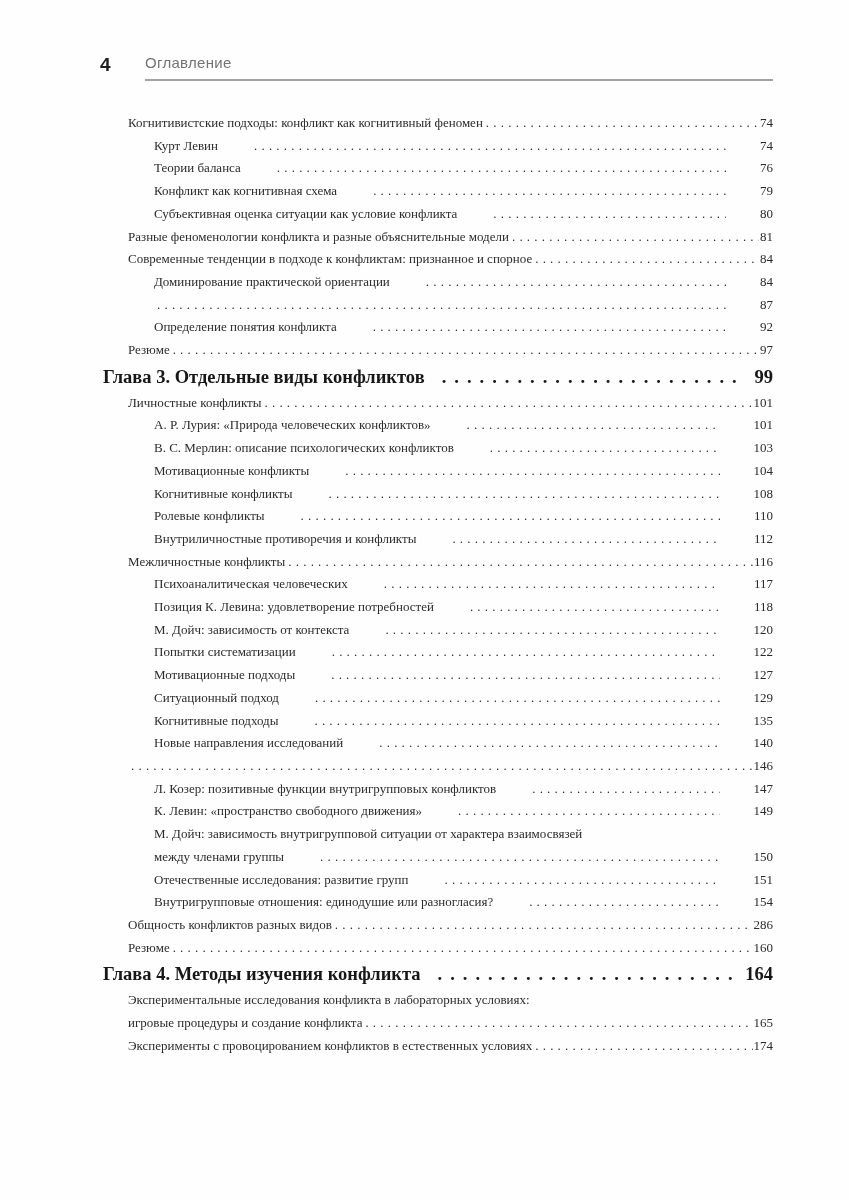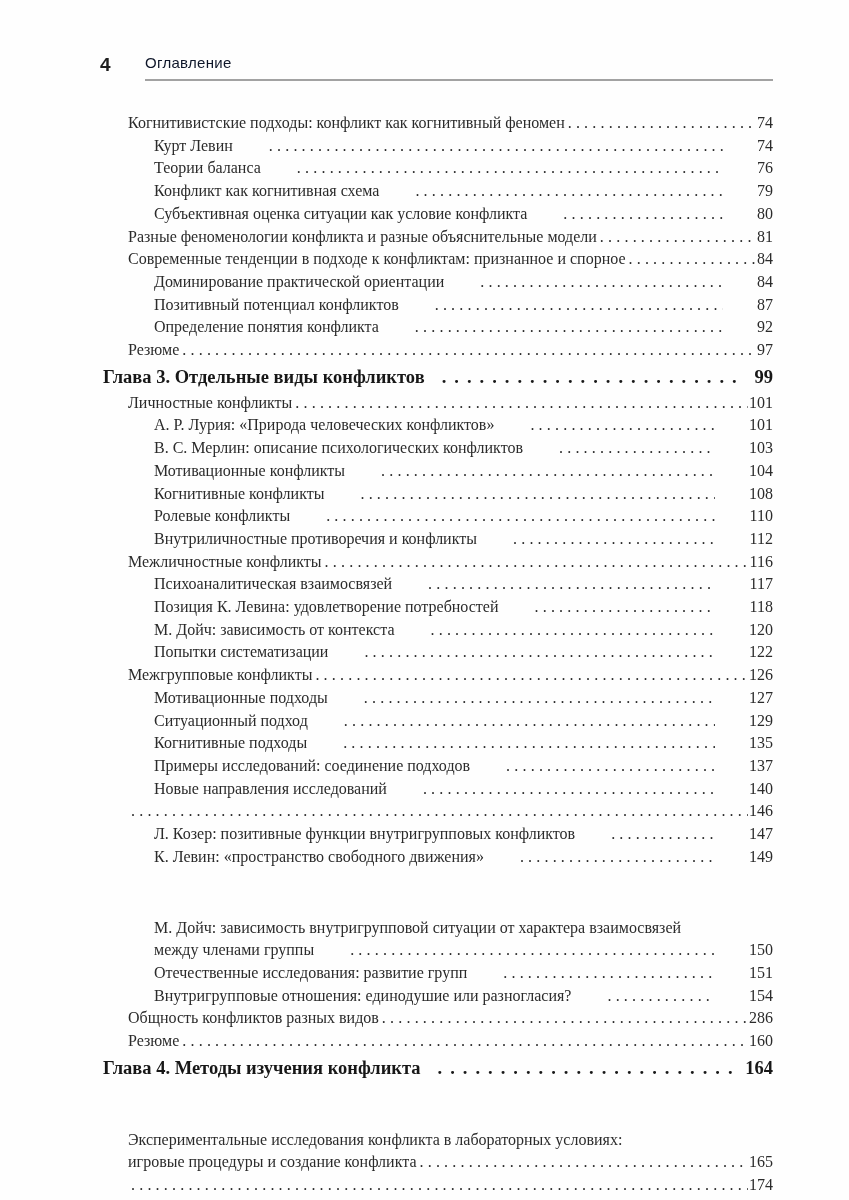--- a/index.html
+++ b/index.html
@@ -31,39 +31,39 @@
     color: #1f1f1f;
     padding-bottom: 5px;
   }
   .header-rule-wrap {
     flex: 1;
     border-bottom: 2px solid #a2a2a2;
     padding-bottom: 7px;
   }
   .header-title {
     font-size: 15px;
-    color: #0f172a;
+    color: #737373;
     letter-spacing: 0.3px;
   }
 
   
   .toc {
     position: absolute;
     left: 103px;
     top: 112px;
     width: 670px;
   }
   .toc-entry, .toc-line1 {
     display: flex;
     align-items: baseline;
-    font-size: 16px;
+    font-size: 13px;
     line-height: 22.7px;
     white-space: nowrap;
   }
-  .toc-line1 { display: block; margin-top: 48px; }
+  .toc-line1 { display: block; }
   .lvl-1 { padding-left: 25px; }
   .lvl-2 { padding-left: 51px; gap: 33px; }
   .lvl-chapter {
     padding-left: 0;
     font-weight: bold;
     font-size: 18.5px;
     line-height: 25px;
     color: #171717;
     margin: 3px 0 2px 0;
     gap: 12px;
@@ -133,21 +133,20 @@
         <span class="toc-title">Современные тенденции в подходе к конфликтам: признанное и спорное</span>
         <span class="toc-dots"></span>
         <span class="toc-page">84</span>
       </div>
       <div class="toc-entry lvl-2">
         <span class="toc-title">Доминирование практической ориентации</span>
         <span class="toc-dots"></span>
         <span class="toc-page">84</span>
       </div>
       <div class="toc-entry lvl-2">
-        <span class="toc-title">Позитивный потенциал конфликтов</span>
         <span class="toc-dots"></span>
         <span class="toc-page">87</span>
       </div>
       <div class="toc-entry lvl-2">
         <span class="toc-title">Определение понятия конфликта</span>
         <span class="toc-dots"></span>
         <span class="toc-page">92</span>
       </div>
       <div class="toc-entry lvl-1">
         <span class="toc-title">Резюме</span>
@@ -193,63 +192,53 @@
         <span class="toc-title">Внутриличностные противоречия и конфликты</span>
         <span class="toc-dots"></span>
         <span class="toc-page">112</span>
       </div>
       <div class="toc-entry lvl-1">
         <span class="toc-title">Межличностные конфликты</span>
         <span class="toc-dots"></span>
         <span class="toc-page">116</span>
       </div>
       <div class="toc-entry lvl-2">
-        <span class="toc-title">Психоаналитическая взаимосвязей</span>
+        <span class="toc-title">Психоаналитическая человеческих</span>
         <span class="toc-dots"></span>
         <span class="toc-page">117</span>
       </div>
       <div class="toc-entry lvl-2">
         <span class="toc-title">Позиция К. Левина: удовлетворение потребностей</span>
         <span class="toc-dots"></span>
         <span class="toc-page">118</span>
       </div>
       <div class="toc-entry lvl-2">
         <span class="toc-title">М. Дойч: зависимость от контекста</span>
         <span class="toc-dots"></span>
         <span class="toc-page">120</span>
       </div>
       <div class="toc-entry lvl-2">
         <span class="toc-title">Попытки систематизации</span>
         <span class="toc-dots"></span>
         <span class="toc-page">122</span>
       </div>
-      <div class="toc-entry lvl-1">
-        <span class="toc-title">Межгрупповые конфликты</span>
-        <span class="toc-dots"></span>
-        <span class="toc-page">126</span>
-      </div>
       <div class="toc-entry lvl-2">
         <span class="toc-title">Мотивационные подходы</span>
         <span class="toc-dots"></span>
         <span class="toc-page">127</span>
       </div>
       <div class="toc-entry lvl-2">
         <span class="toc-title">Ситуационный подход</span>
         <span class="toc-dots"></span>
         <span class="toc-page">129</span>
       </div>
       <div class="toc-entry lvl-2">
         <span class="toc-title">Когнитивные подходы</span>
         <span class="toc-dots"></span>
         <span class="toc-page">135</span>
-      </div>
-      <div class="toc-entry lvl-2">
-        <span class="toc-title">Примеры исследований: соединение подходов</span>
-        <span class="toc-dots"></span>
-        <span class="toc-page">137</span>
       </div>
       <div class="toc-entry lvl-2">
         <span class="toc-title">Новые направления исследований</span>
         <span class="toc-dots"></span>
         <span class="toc-page">140</span>
       </div>
       <div class="toc-entry lvl-1">
         <span class="toc-dots"></span>
         <span class="toc-page">146</span>
       </div>
@@ -294,18 +283,19 @@
         <span class="toc-dots"></span>
         <span class="toc-page">164</span>
       </div>
       <div class="toc-line1 lvl-1">Экспериментальные исследования конфликта в лабораторных условиях:</div>
       <div class="toc-entry lvl-1">
         <span class="toc-title">игровые процедуры и создание конфликта</span>
         <span class="toc-dots"></span>
         <span class="toc-page">165</span>
       </div>
       <div class="toc-entry lvl-1">
+        <span class="toc-title">Эксперименты с провоцированием конфликтов в естественных условиях</span>
         <span class="toc-dots"></span>
         <span class="toc-page">174</span>
       </div>
     </div>
 
 </div>
 
 </body></html>

